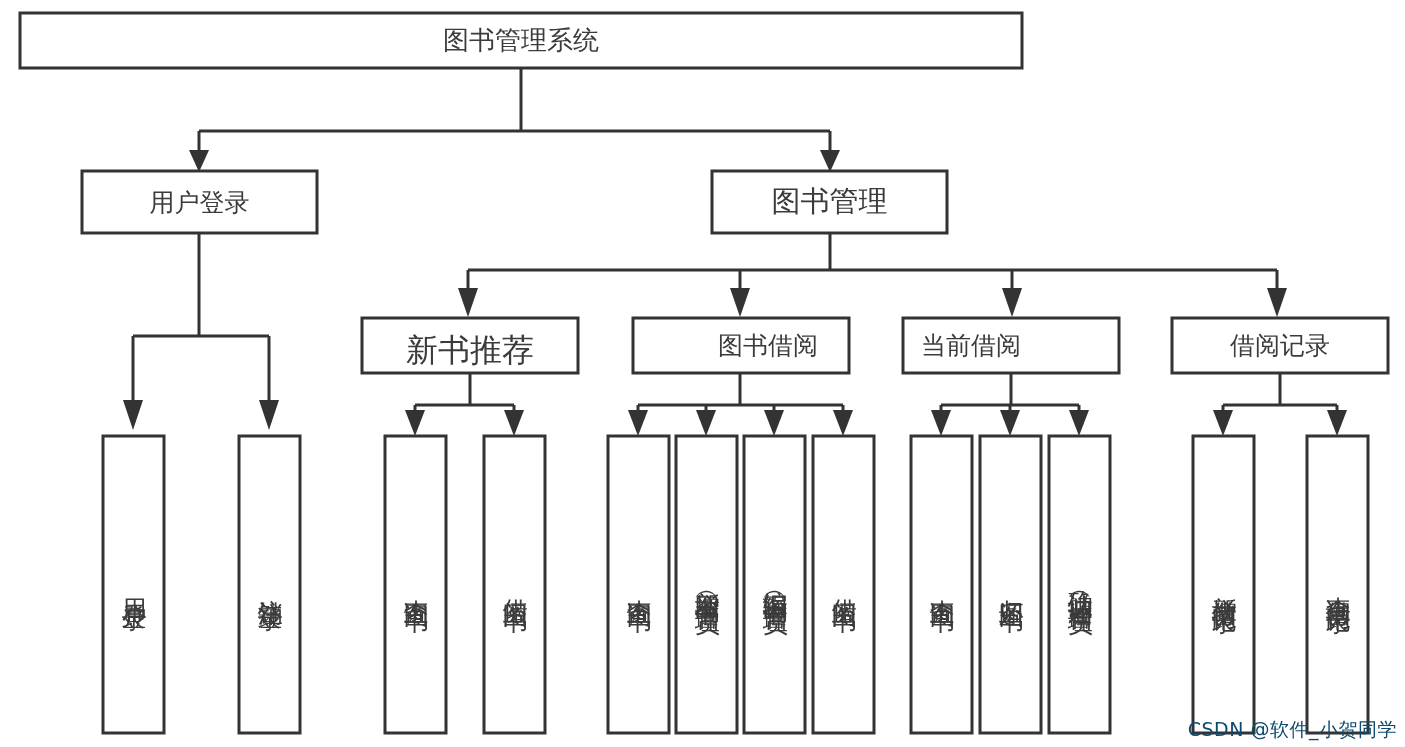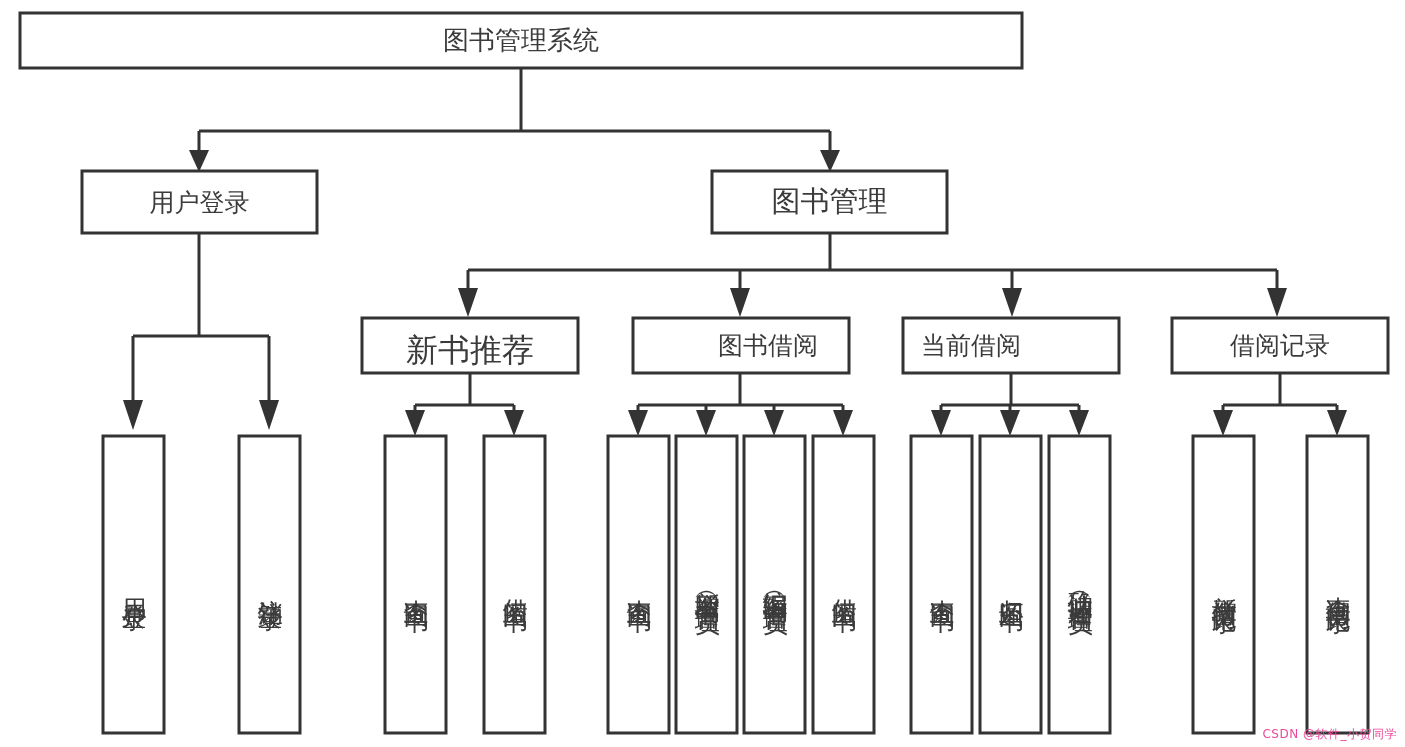--- a/index.html
+++ b/index.html
@@ -64,22 +64,22 @@
     align-items: center;
     justify-content: center;
     white-space: nowrap;
     pointer-events: none;
   }
   .watermark {
     position: absolute;
     right: 8px;
     bottom: 4px;
     font-family: "DejaVu Sans", "Liberation Sans", sans-serif;
-    font-size: 12px;
-    color: #ec4899;
+    font-size: 19px;
+    color: #0c4a6e;
     white-space: nowrap;
     letter-spacing: 0.5px;
   }
 </style>
 </head>
 <body>
 
 <div id="diagram-root">
 
   <svg id="flow" viewBox="0 0 1405 747">

